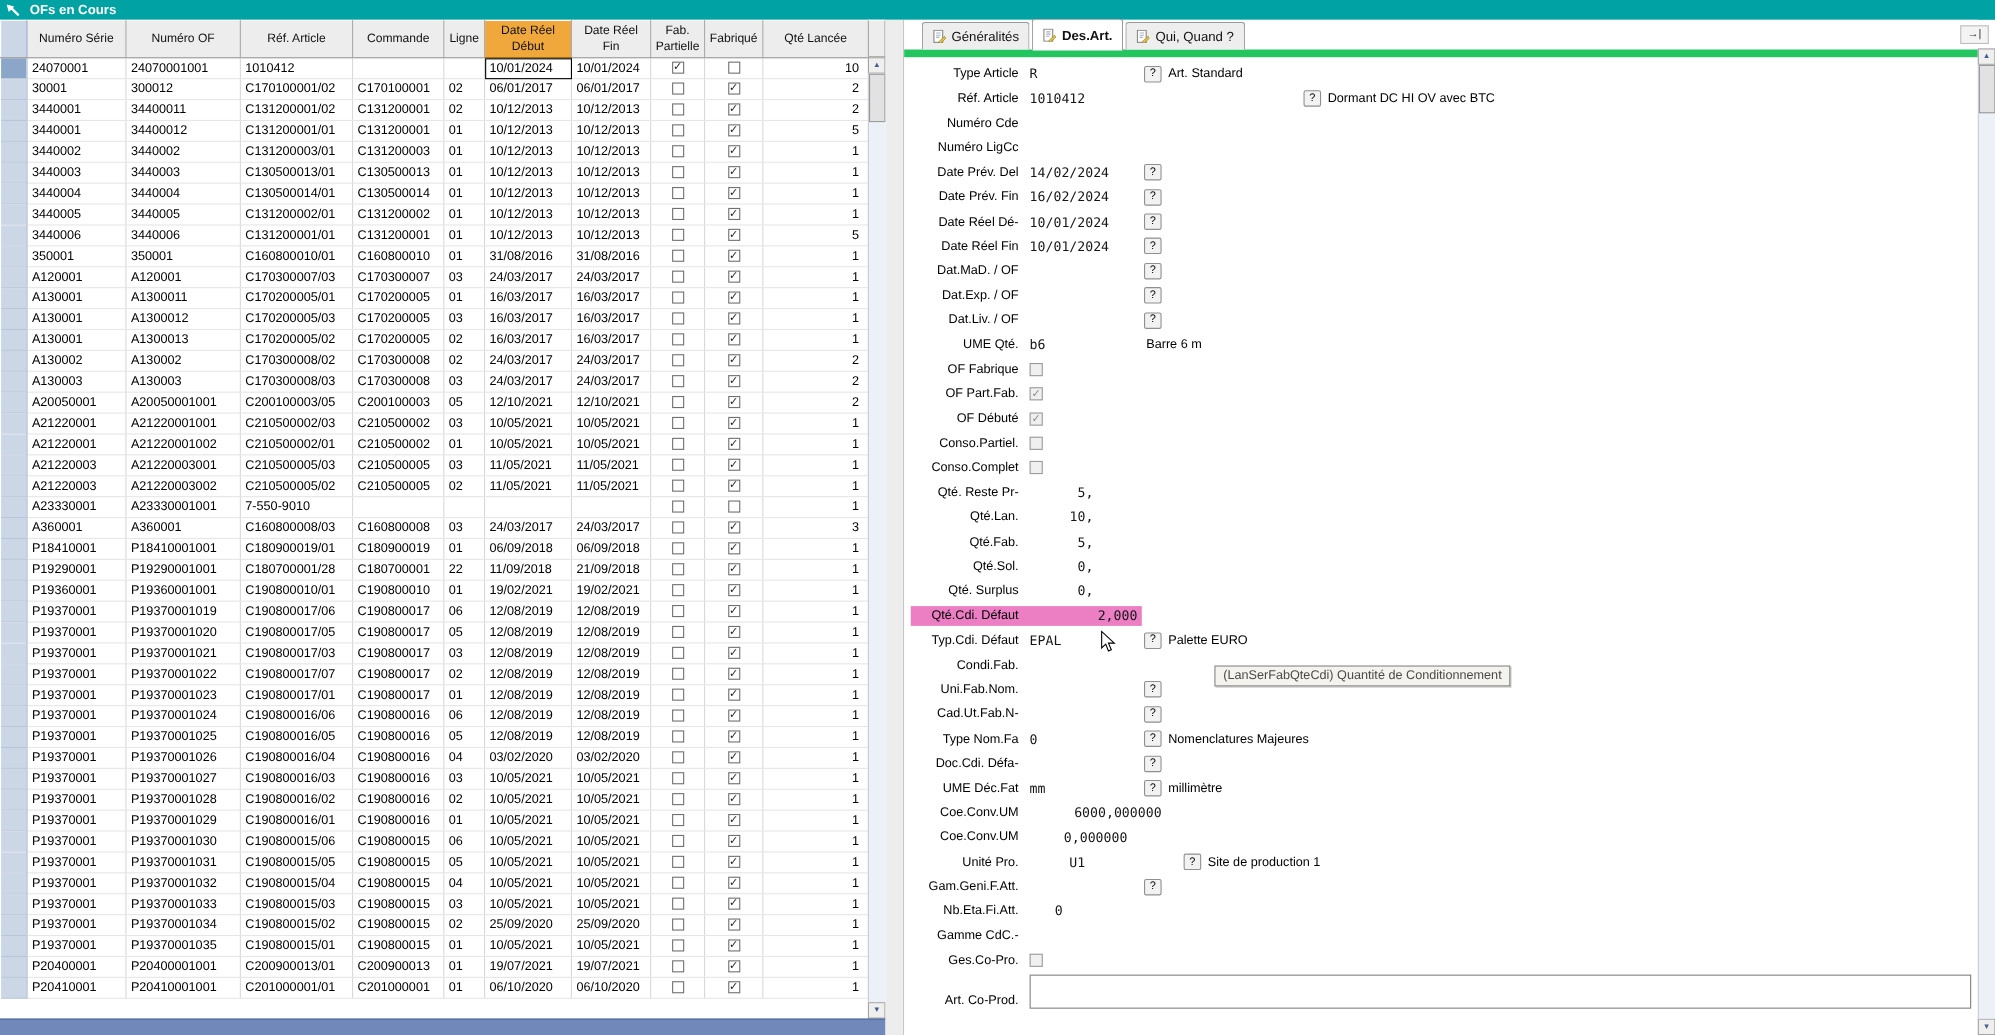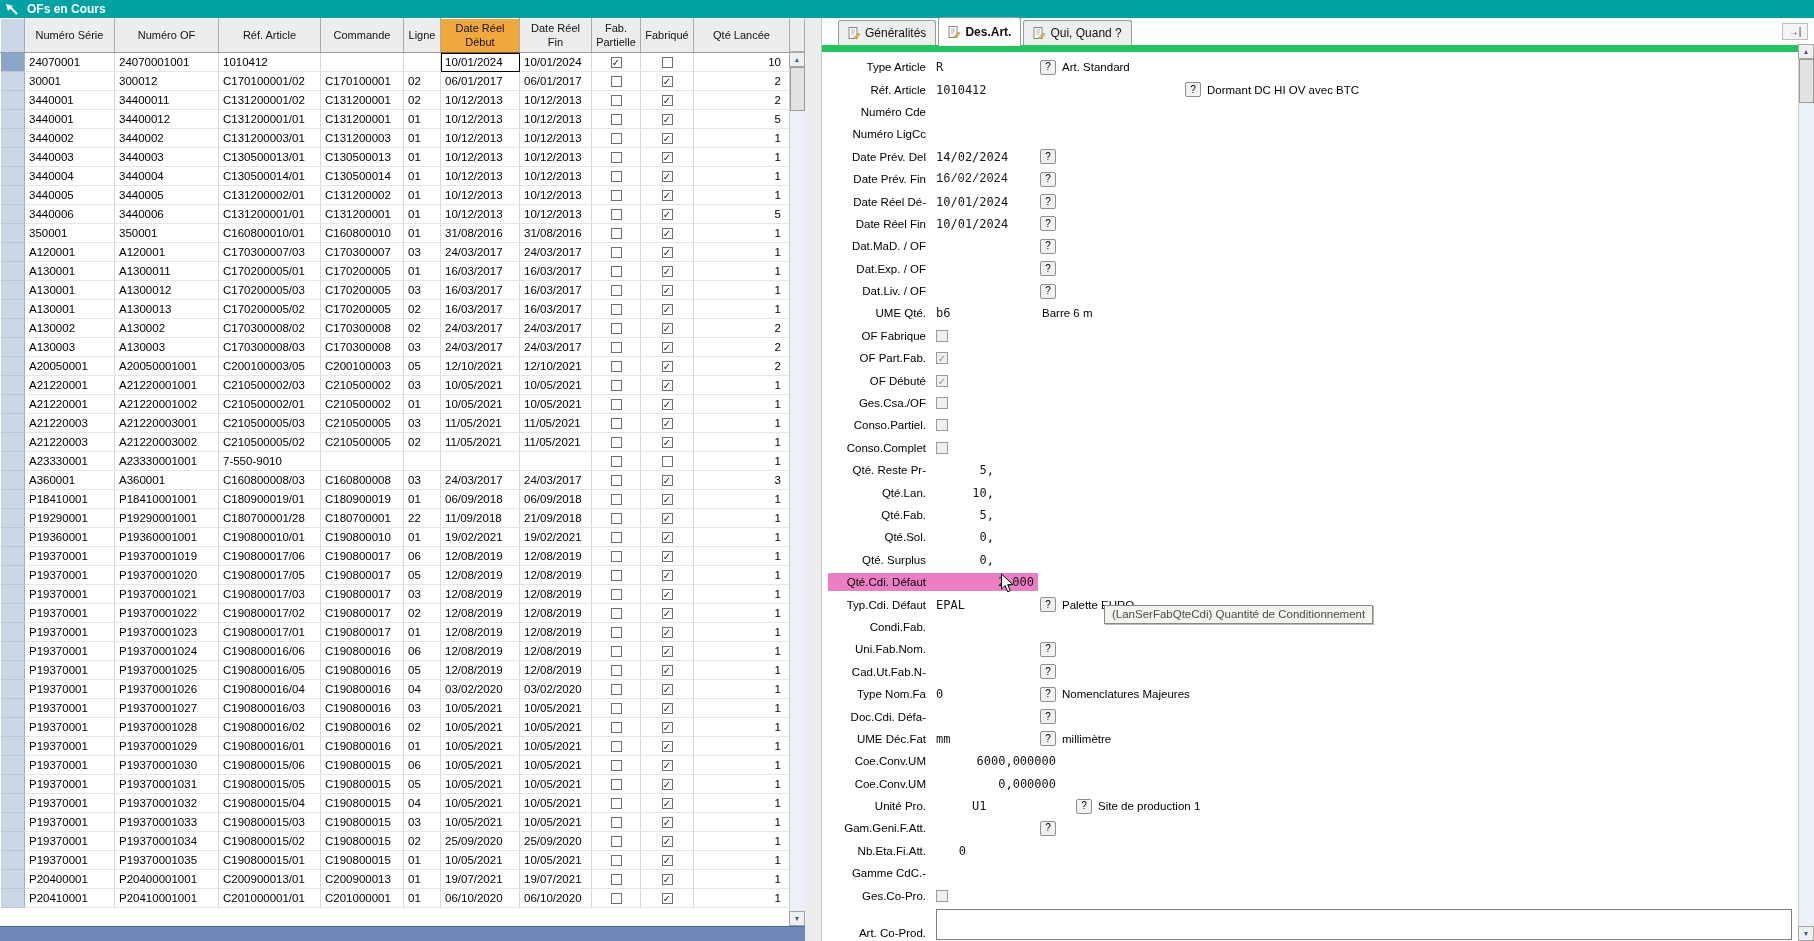--- a/index.html
+++ b/index.html
@@ -475,21 +475,21 @@
           <td>12/08/2019</td>
           <td>12/08/2019</td>
           <td class="ccell"><span class="cb"></span></td>
           <td class="ccell"><span class="cb">✓</span></td>
           <td class="qty">1</td>
         </tr>
         <tr>
           <td class="rowhdr"></td>
           <td>P19370001</td>
           <td>P19370001022</td>
-          <td>C190800017/02</td>
+          <td>C190800017/07</td>
           <td>C190800017</td>
           <td>02</td>
           <td>12/08/2019</td>
           <td>12/08/2019</td>
           <td class="ccell"><span class="cb"></span></td>
           <td class="ccell"><span class="cb">✓</span></td>
           <td class="qty">1</td>
         </tr>
         <tr>
           <td class="rowhdr"></td>
@@ -764,21 +764,21 @@
         <span class="flabel">Numéro LigCc</span>
         <span class="fvalue" style="width: 100px;"></span>
       </div>
       <div class="frow">
         <span class="flabel">Date Prév. Del</span>
         <span class="fvalue" style="width: 100px;">14/02/2024</span>
         <button class="qbtn">?</button>
       </div>
       <div class="frow">
         <span class="flabel">Date Prév. Fin</span>
-        <span class="fvalue" style="width: 100px; font-family: Liberation Mono, monospace;">16/02/2024</span>
+        <span class="fvalue" style="width: 100px;">16/02/2024</span>
         <button class="qbtn">?</button>
       </div>
       <div class="frow">
         <span class="flabel">Date Réel Dé-</span>
         <span class="fvalue" style="width: 100px;">10/01/2024</span>
         <button class="qbtn">?</button>
       </div>
       <div class="frow">
         <span class="flabel">Date Réel Fin</span>
         <span class="fvalue" style="width: 100px;">10/01/2024</span>
@@ -810,24 +810,20 @@
       </div>
       <div class="frow">
         <span class="flabel">OF Part.Fab.</span>
         <span class="fcb">✓</span>
       </div>
       <div class="frow">
         <span class="flabel">OF Débuté</span>
         <span class="fcb">✓</span>
       </div>
       <div class="frow">
-        <span class="flabel">Ges.Csa./OF</span>
-        <span class="fcb"></span>
-      </div>
-      <div class="frow">
         <span class="flabel">Conso.Partiel.</span>
         <span class="fcb"></span>
       </div>
       <div class="frow">
         <span class="flabel">Conso.Complet</span>
         <span class="fcb"></span>
       </div>
       <div class="frow">
         <span class="flabel">Qté. Reste Pr-</span>
         <span class="fvalue num" style="width: 58px;">5,</span>
@@ -888,21 +884,21 @@
         <span class="fvalue" style="width: 100px;">mm</span>
         <button class="qbtn">?</button>
         <span class="fdesc">millimètre</span>
       </div>
       <div class="frow">
         <span class="flabel">Coe.Conv.UM</span>
         <span class="fvalue num" style="width: 120px;">6000,000000</span>
       </div>
       <div class="frow">
         <span class="flabel">Coe.Conv.UM</span>
-        <span class="fvalue num" style="width: 120px;">0,000000</span>
+        <span class="fvalue num" style="width: 120px; text-align: center;">0,000000</span>
       </div>
       <div class="frow">
         <span class="flabel">Unité Pro.</span>
         <span class="fvalue" style="width: 100px; margin-left: 36px;">U1</span>
         <button class="qbtn">?</button>
         <span class="fdesc">Site de production 1</span>
       </div>
       <div class="frow">
         <span class="flabel">Gam.Geni.F.Att.</span>
         <span class="fvalue" style="width: 100px;"></span>

